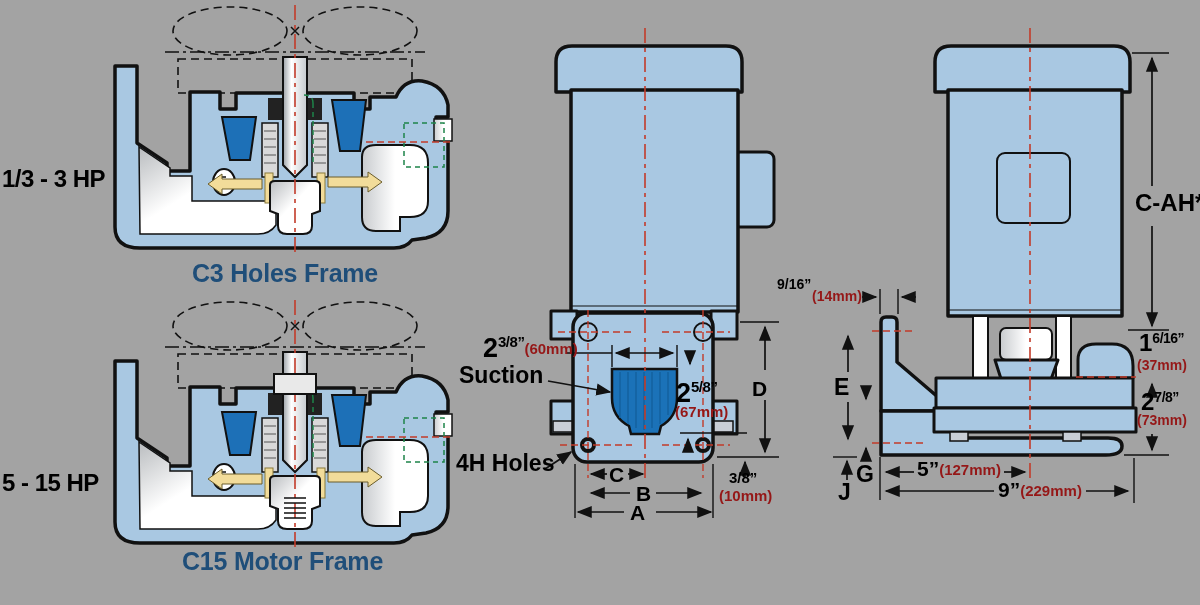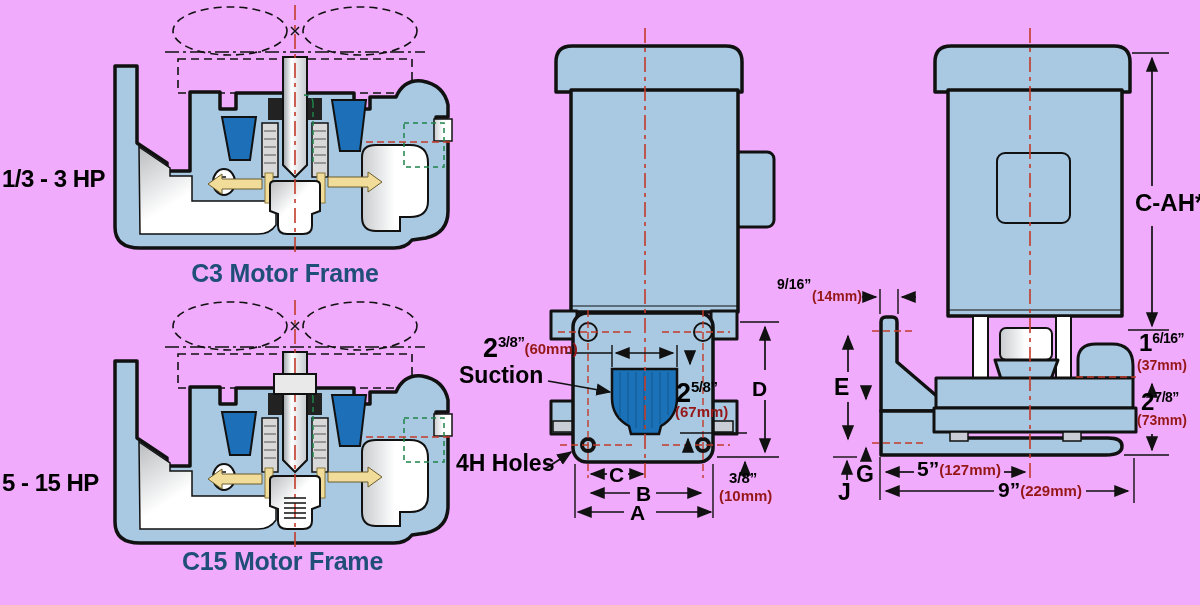--- a/index.html
+++ b/index.html
@@ -1,16 +1,16 @@
 <!DOCTYPE html>
 <html><head>
 <meta charset="utf-8">
 <style>
   html,body{margin:0;padding:0;background:#fff;}
-  #stage{position:relative;width:1200px;height:605px;background:#f0abfc;overflow:hidden;
+  #stage{position:relative;width:1200px;height:605px;background:#a3a3a3;overflow:hidden;
          font-family:"Liberation Sans",sans-serif;}
   #gfx{position:absolute;left:0;top:0;}
   .lbl{position:absolute;font-weight:bold;color:#000;line-height:1;white-space:nowrap;}
   .navy{color:#1F4E79;}
   .maroon{color:#951717;}
   .hp{font-size:24px;letter-spacing:-0.5px;}
   .cap{font-size:25px;letter-spacing:-0.2px;}
   .big{font-size:23px;}
   .letter{font-size:21px;}
   .dim-whole{font-size:27px;}
@@ -202,21 +202,21 @@
       <line class="dim" x1="914" y1="472" x2="886" y2="472" marker-end="url(#ae)"></line>
       <line class="dim" x1="1004" y1="472" x2="1025" y2="472" marker-end="url(#ae)"></line>
       <line class="dim" x1="994" y1="491" x2="886" y2="491" marker-end="url(#ae)"></line>
       <line class="dim" x1="1086" y1="491" x2="1128" y2="491" marker-end="url(#ae)"></line>
     </g>
   </g>
 </svg>
 
 <div class="lbl hp" style="left:2px;top:167px;">1/3 - 3 HP</div>
 <div class="lbl hp" style="left:2px;top:455px;margin-top:16px;">5 - 15 HP</div>
-<div class="lbl cap navy" style="left:170px;top:261px;width:230px;text-align:center;">C3 Motor Frame</div>
+<div class="lbl cap navy" style="left:170px;top:261px;width:230px;text-align:center;">C3 Holes Frame</div>
 <div class="lbl cap navy" style="left:160px;top:549px;width:245px;text-align:center;">C15 Motor Frame</div>
 
 <div class="lbl" style="left:467px;top:334px;margin-left:16px;">
   <span class="dim-whole">2</span><span class="dim-frac">3/8”</span><span class="dim-mm maroon" style="vertical-align:3px;">(60mm)</span>
 </div>
 <div class="lbl big" style="left:459px;top:364px;">Suction</div>
 <div class="lbl" style="left:676px;top:379px;">
   <span class="dim-whole">2</span><span class="dim-frac">5/8”</span>
 </div>
 <div class="lbl dim-mm maroon" style="left:675px;top:404px;">(67mm)</div>

